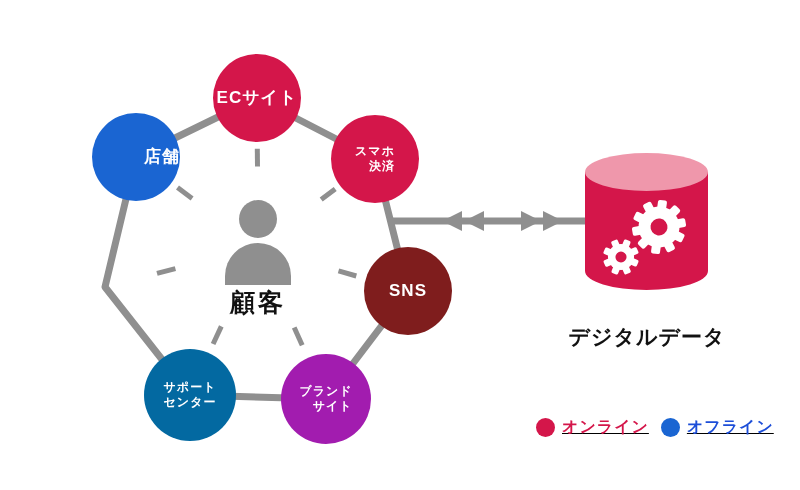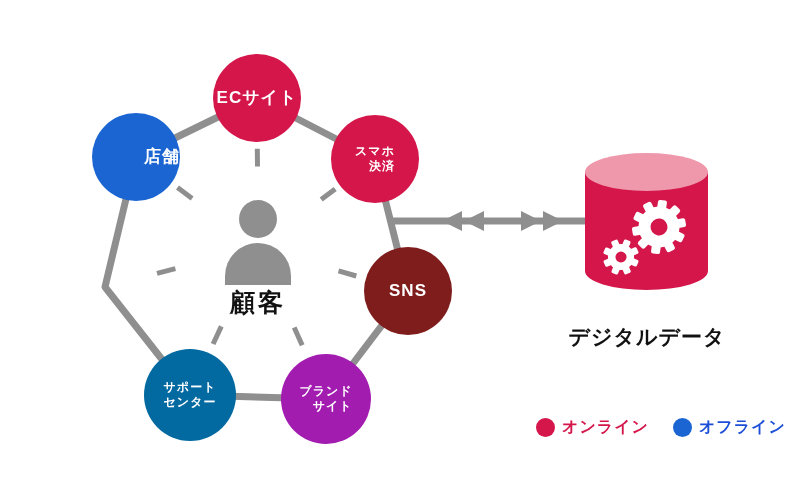--- a/index.html
+++ b/index.html
@@ -16,21 +16,21 @@
   .node.two-line span{font-size:12px;text-align:right;}
   .center-label{
     position:absolute;left:198px;top:286px;width:120px;text-align:center;z-index:2;
     font-size:25px;font-weight:800;color:#111;letter-spacing:3px;
   }
   .db-label{
     position:absolute;left:545px;top:315px;width:204px;text-align:center;z-index:2;
     font-size:21px;font-weight:800;color:#111;letter-spacing:1px;margin-top:8px;
   }
   .legend{
-    position:absolute;left:536px;top:417px;display:flex;gap:24px;z-index:2;
+    position:absolute;left:536px;top:417px;display:flex;gap:12px;z-index:2;text-decoration:underline;
   }
   .legend-item{display:flex;align-items:center;gap:7px;}
   .legend-dot{width:19px;height:19px;border-radius:50%;display:inline-block;}
   .legend-label{font-size:16px;font-weight:800;letter-spacing:1px;}
 </style>
 </head>
 <body>
 
 <div class="stage">
 

